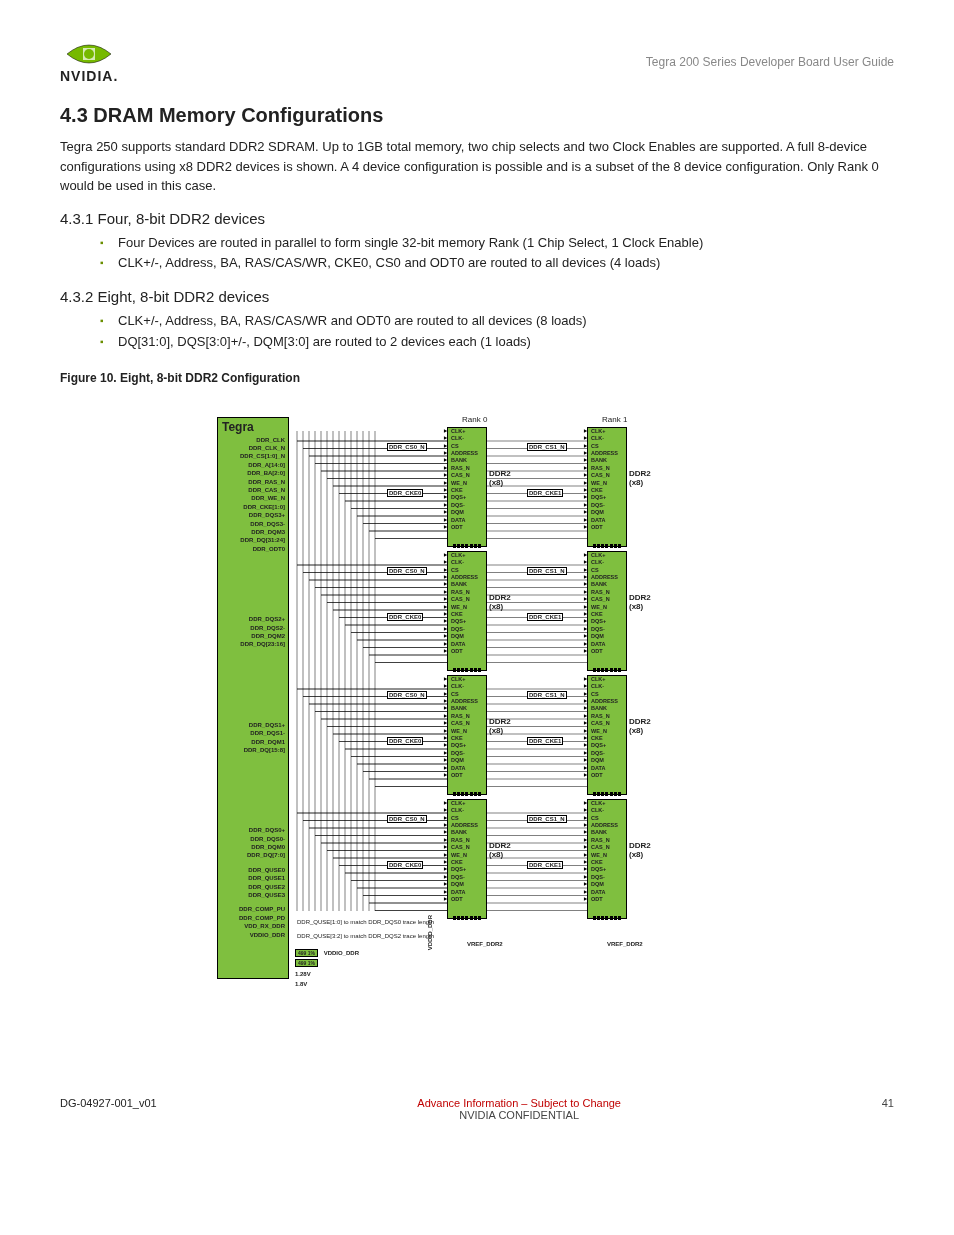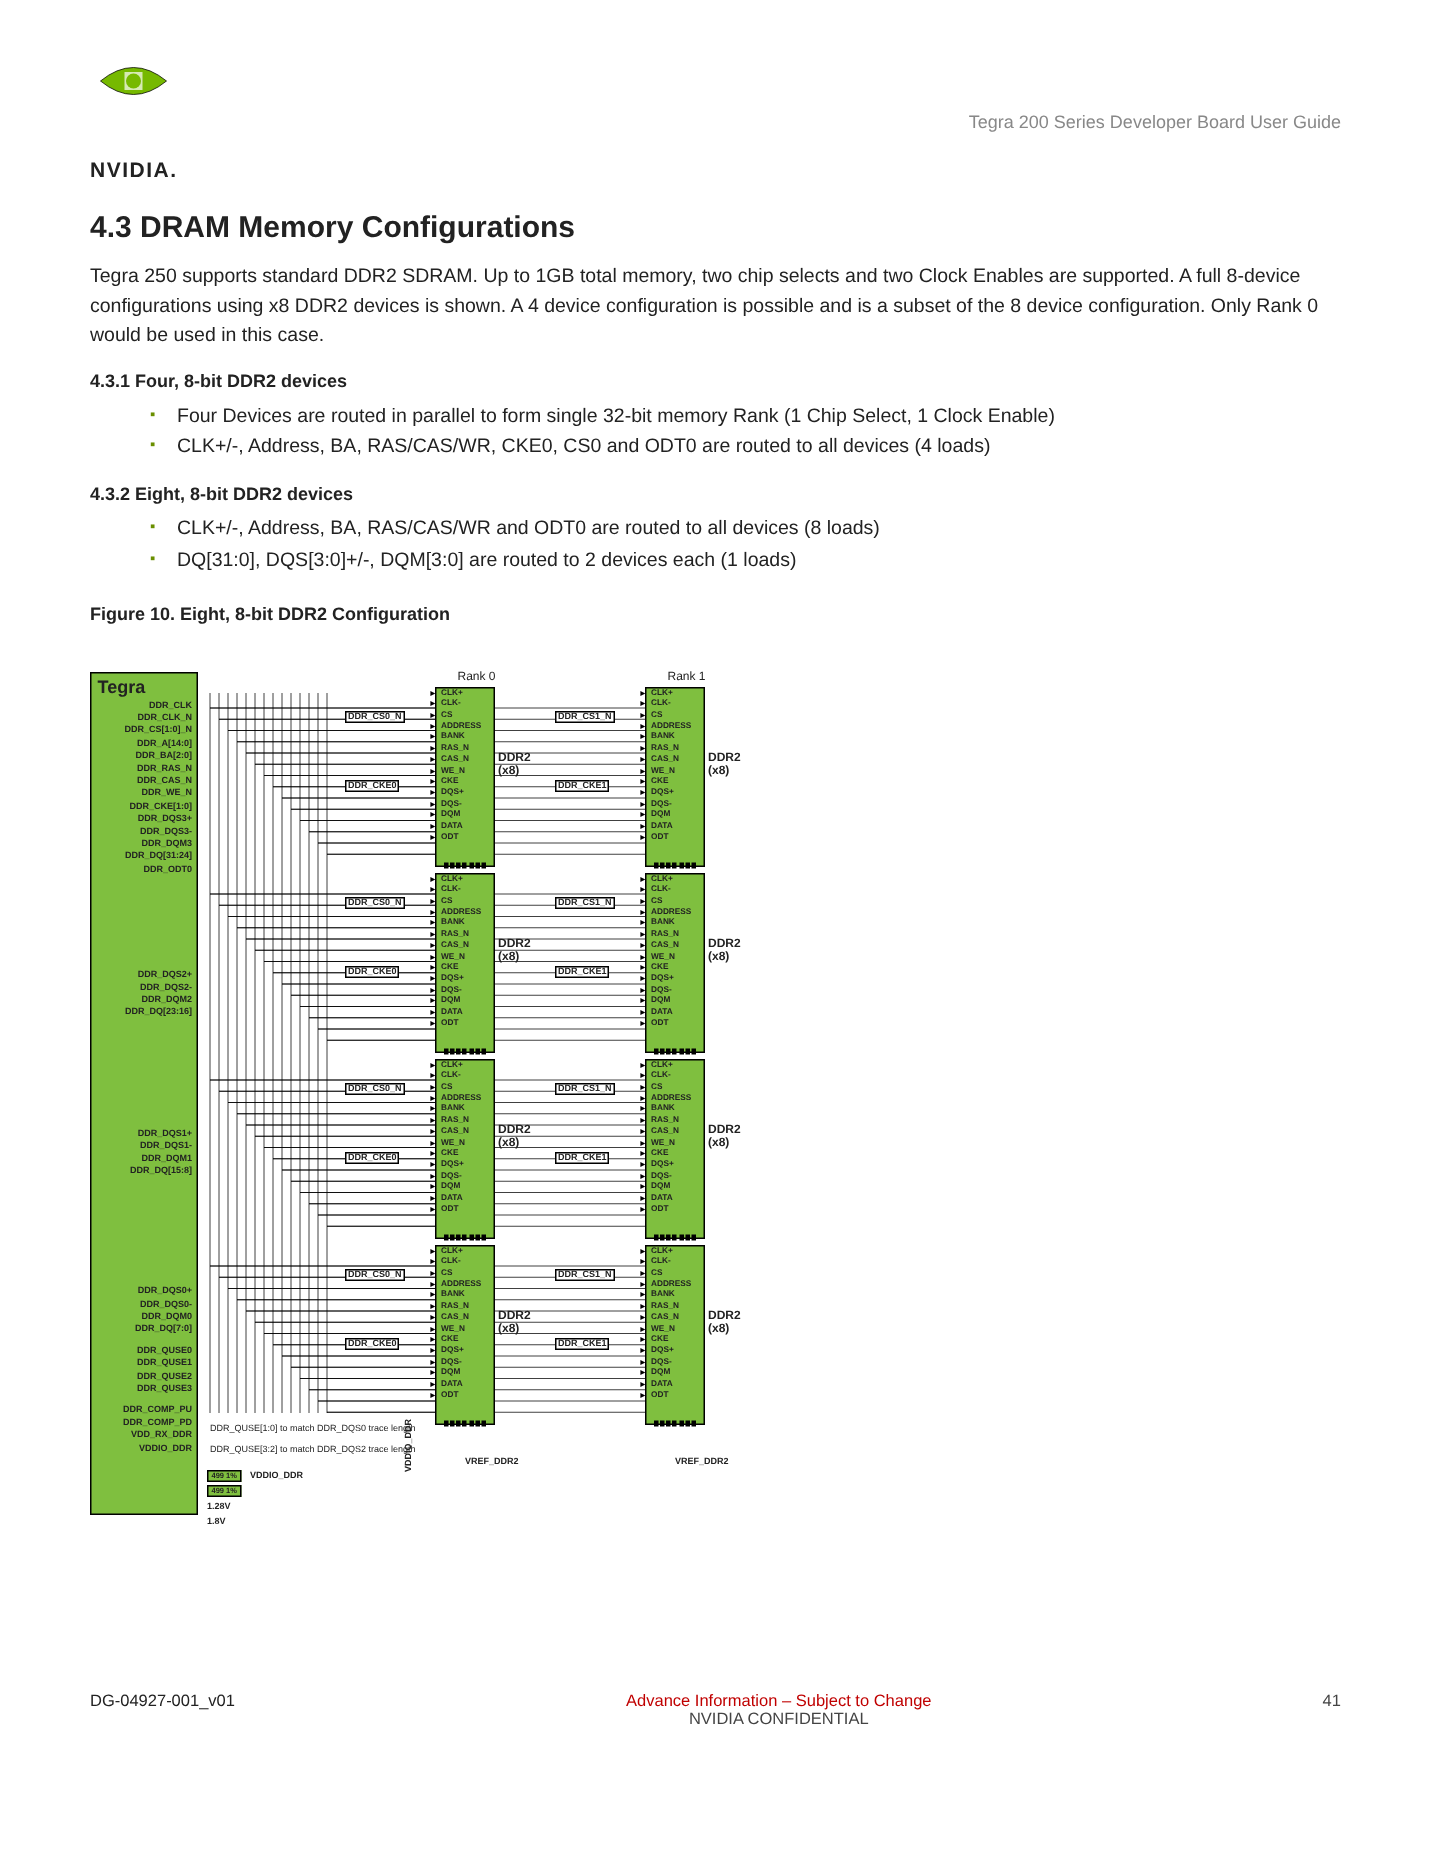--- a/index.html
+++ b/index.html
@@ -15,21 +15,20 @@
   .header-row {
     display: flex;
     justify-content: space-between;
     align-items: center;
     margin-bottom: 20px;
   }
   .logo {
     display: flex;
     flex-direction: column;
     align-items: center;
-    gap: 37px;
   }
   .logo-eye {
     width: 48px;
     height: 28px;
   }
   .logo-text {
     font-family: Arial, sans-serif;
     font-weight: bold;
     font-size: 14px;
     letter-spacing: 1px;
@@ -38,22 +37,22 @@
   .header-title {
     color: #888;
     font-size: 12px;
   }
   h2.section {
     font-size: 20px;
     font-weight: bold;
     margin: 18px 0 10px 0;
   }
   h3.subsection {
-    font-size: 12px;
-    font-weight: bold;
+    font-size: 15px;
+    font-weight: normal;
     margin: 14px 0 6px 0;
   }
   p.body {
     margin: 6px 0;
     line-height: 1.5;
   }
   ul.bullets {
     list-style: none;
     padding-left: 40px;
     margin: 4px 0 10px 0;
@@ -71,20 +70,21 @@
     font-size: 10px;
     top: 2px;
   }
   .figcap {
     font-weight: bold;
     font-size: 12px;
     margin: 18px 0 8px 0;
   }
   .diagram-wrap {
     display: flex;
+    justify-content: center;
     margin-top: 32px;
   }
   .diagram {
     font-size: 6px;
     font-family: Arial, sans-serif;
     position: relative;
     width: 520px;
     height: 620px;
   }
   .tegra-box {

